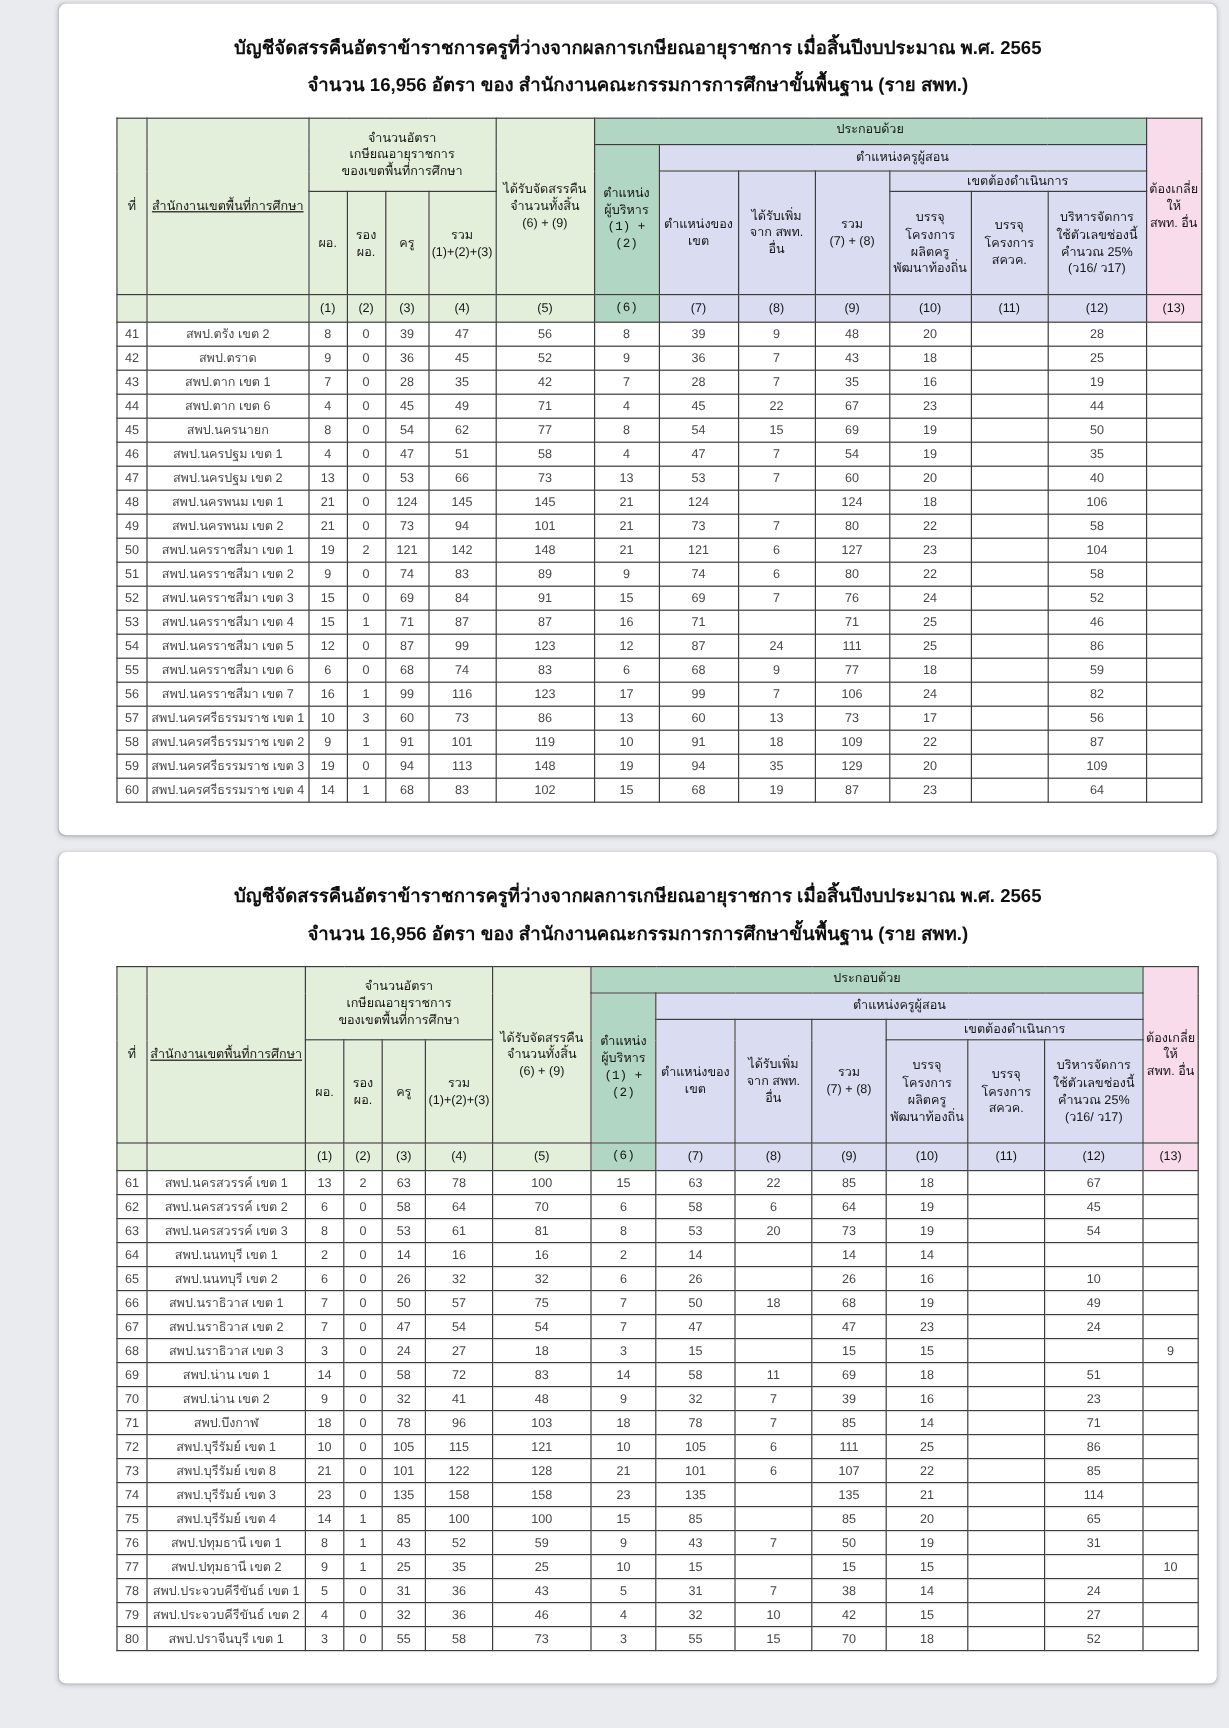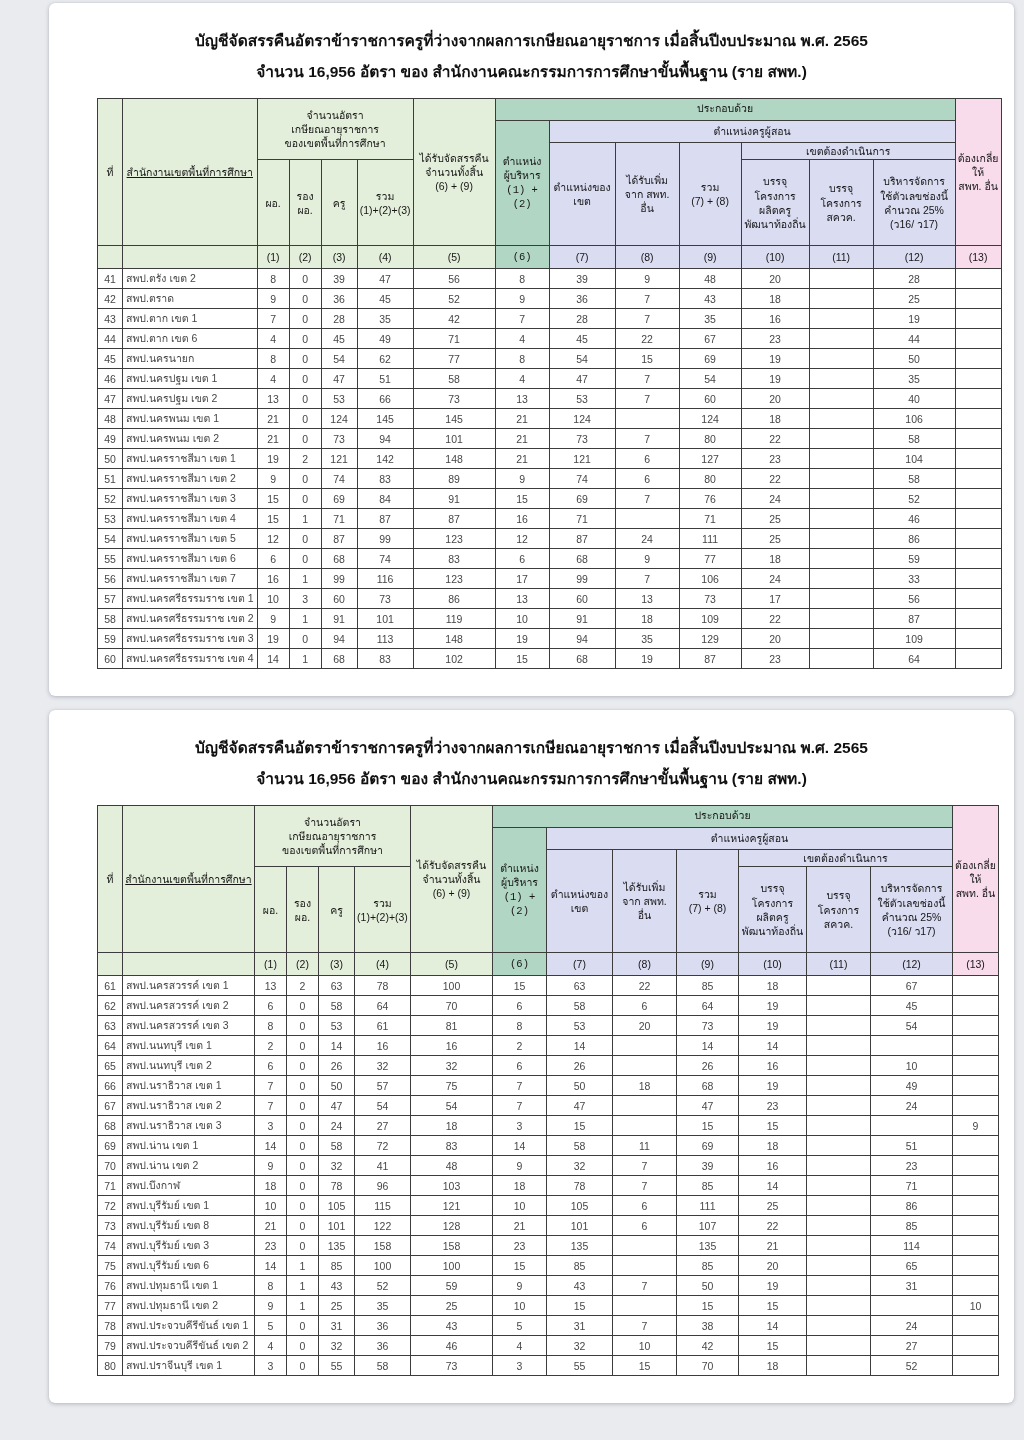--- a/index.html
+++ b/index.html
@@ -48,21 +48,21 @@
   .th-office{white-space:nowrap;text-decoration:underline;}
   .band{font-size:11px;}
   .doc-table tbody td{
     font-size:10.5px;
     color:#474747;
     height:19px;
     padding:0 3px;
     background:#ffffff;
   }
   .c-num{text-align:center;}
-  .c-name{text-align:left;white-space:nowrap;}
+  .c-name{text-align:center;white-space:nowrap;}
 </style>
 </head>
 <body>
 
 <div class="canvas">
 
   <section class="page">
     <div class="title-block">
       <div class="title-line">บัญชีจัดสรรคืนอัตราข้าราชการครูที่ว่างจากผลการเกษียณอายุราชการ เมื่อสิ้นปีงบประมาณ พ.ศ. 2565</div>
       <div class="title-line">จำนวน 16,956 อัตรา ของ สำนักงานคณะกรรมการการศึกษาขั้นพื้นฐาน (ราย สพท.)</div>
@@ -413,21 +413,21 @@
             <td class="c-num">1</td>
             <td class="c-num">99</td>
             <td class="c-num">116</td>
             <td class="c-num">123</td>
             <td class="c-num">17</td>
             <td class="c-num">99</td>
             <td class="c-num">7</td>
             <td class="c-num">106</td>
             <td class="c-num">24</td>
             <td class="c-num"></td>
-            <td class="c-num">33</td>
+            <td class="c-num">82</td>
             <td class="c-num"></td>
           </tr>
           <tr>
             <td class="c-num">57</td>
             <td class="c-name">สพป.นครศรีธรรมราช เขต 1</td>
             <td class="c-num">10</td>
             <td class="c-num">3</td>
             <td class="c-num">60</td>
             <td class="c-num">73</td>
             <td class="c-num">86</td>
@@ -817,21 +817,21 @@
             <td class="c-num">135</td>
             <td class="c-num"></td>
             <td class="c-num">135</td>
             <td class="c-num">21</td>
             <td class="c-num"></td>
             <td class="c-num">114</td>
             <td class="c-num"></td>
           </tr>
           <tr>
             <td class="c-num">75</td>
-            <td class="c-name">สพป.บุรีรัมย์ เขต 6</td>
+            <td class="c-name">สพป.บุรีรัมย์ เขต 4</td>
             <td class="c-num">14</td>
             <td class="c-num">1</td>
             <td class="c-num">85</td>
             <td class="c-num">100</td>
             <td class="c-num">100</td>
             <td class="c-num">15</td>
             <td class="c-num">85</td>
             <td class="c-num"></td>
             <td class="c-num">85</td>
             <td class="c-num">20</td>

